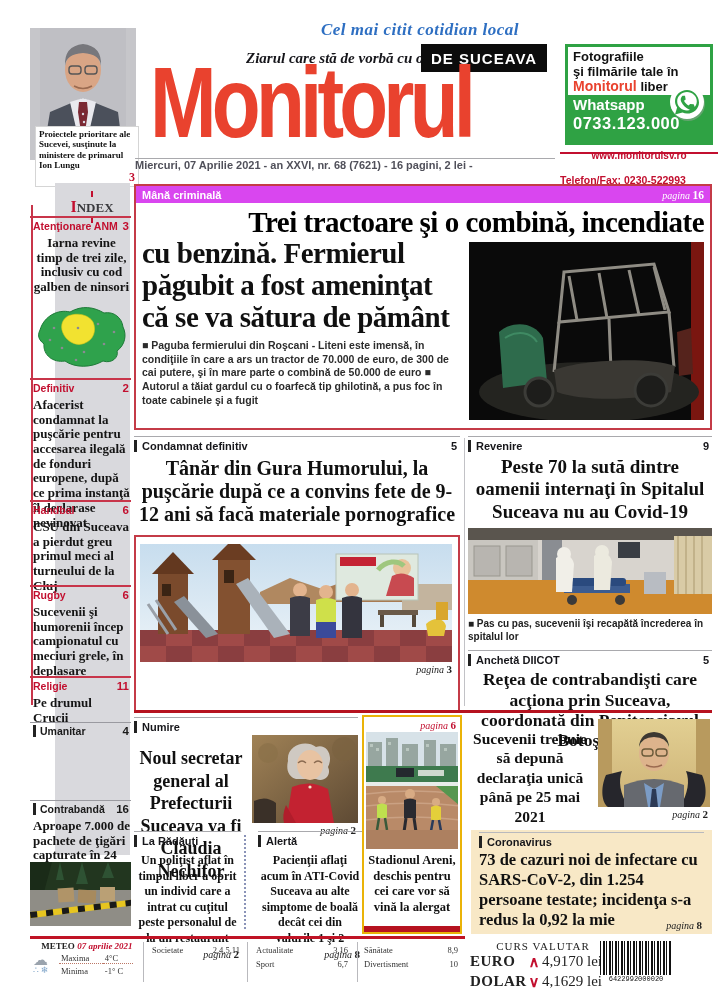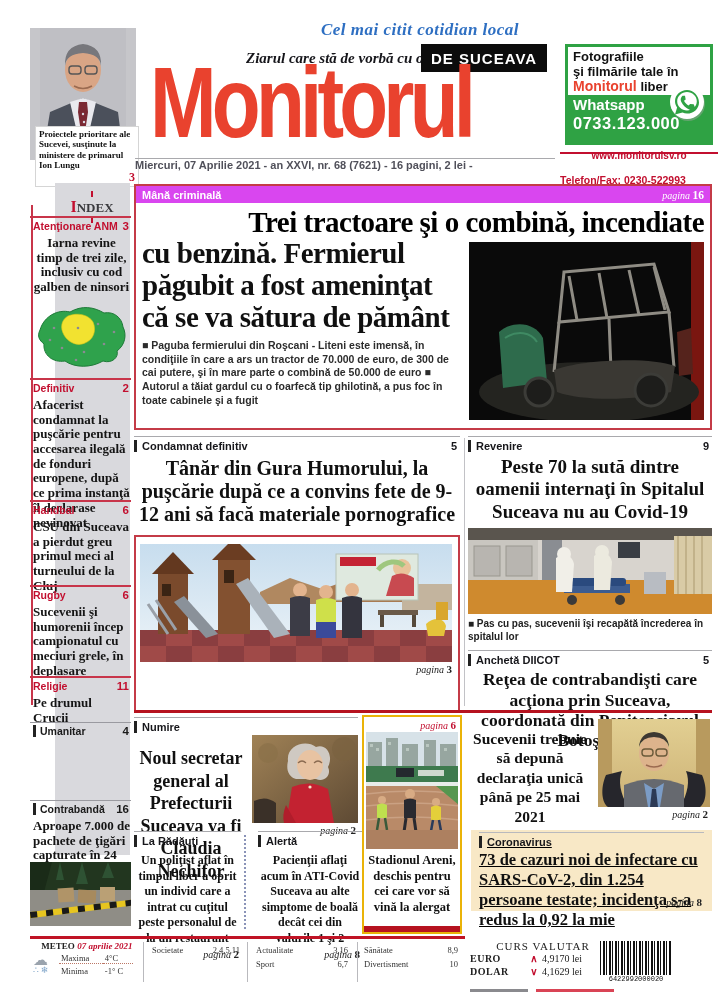--- a/index.html
+++ b/index.html
@@ -111,34 +111,34 @@
   .h-small { font-size:12px; line-height:1.3; margin-top:6px; }
   .stad-box { left:362px; top:715px; width:100px; height:219px; border:2px solid #eab308; padding:1px 2px; }
   .stad-photo { width:100%; height:117px; overflow:hidden; margin-top:1px; }
   .h-stad { font-size:12.5px; line-height:1.25; margin-top:4px; }
   .stad-bar { position:absolute; left:0; right:0; bottom:0; height:6px; background:#b6121f; }
   .finante { left:468px; top:717px; width:244px; }
   .fin-row { display:flex; margin-top:2px; }
   .fin-text { width:124px; padding-top:10px; }
   .h-fin { font-size:15.5px; line-height:1.25; }
   .fin-photo { width:112px; height:88px; margin-left:6px; overflow:hidden; }
-  .corona { left:468px; top:830px; width:244px; height:81px; background:#f8e8c6;
-    padding:2px 8px 2px 8px; border-left:3px solid #fff;text-decoration:underline; }
+  .corona { left:468px; top:830px; width:244px; height:104px; background:#f8e8c6;
+    padding:2px 8px 2px 8px; border-left:3px solid #fff; }
   .corona .kick { border-top:1px solid #b9b9bd; background:transparent; }
   .h-cor { font-size:16.5px; line-height:1.22; text-align:left; margin-top:2px; }
   .cor-pag { position:absolute; right:8px; bottom:3px; }
 
   
   .foot-line { left:30px; top:936px; width:435px; height:3px; background:#c01325; }
   .f-col { top:943px; font:8.5px "Liberation Serif", serif; color:#333; }
   .f-col .frow { display:flex; justify-content:space-between; padding:2px 0; }
   .f-div { top:942px; width:1px; height:40px; background:#b9b9bd; }
   .curs { left:470px; top:940px; width:146px; font-family:"Liberation Serif", serif; }
   .curs .ct { text-align:center; font-size:11px; letter-spacing:1px; color:#222; }
-  .curs .crow { display:flex; font-size:10px; color:#222; padding:1px 0; }
+  .curs .crow { display:flex; font-size:15px; color:#222; padding:1px 0; }
   .curs .cl { width:56px; font-weight:bold; letter-spacing:.5px; }
   .curs .ar { color:#c20f2f; width:16px; text-align:center; font-weight:bold; }
   .curs .gbar { margin-top:2px; width:58px; height:3px; background:#8a8a8e; display:inline-block; }
   .curs .rbar { margin-top:2px; margin-left:8px; width:78px; height:3px; background:#d94455; display:inline-block; }
   .barcode { left:600px; top:941px; width:72px; }
   .bc-lines { height:34px; background:repeating-linear-gradient(90deg,#111 0 1px,#fff 1px 3px,#111 3px 5px,#fff 5px 6px); }
   .bc-num { text-align:center; font:7px "Liberation Mono", monospace; color:#111; }
 
   svg { display:block; }
 </style>

